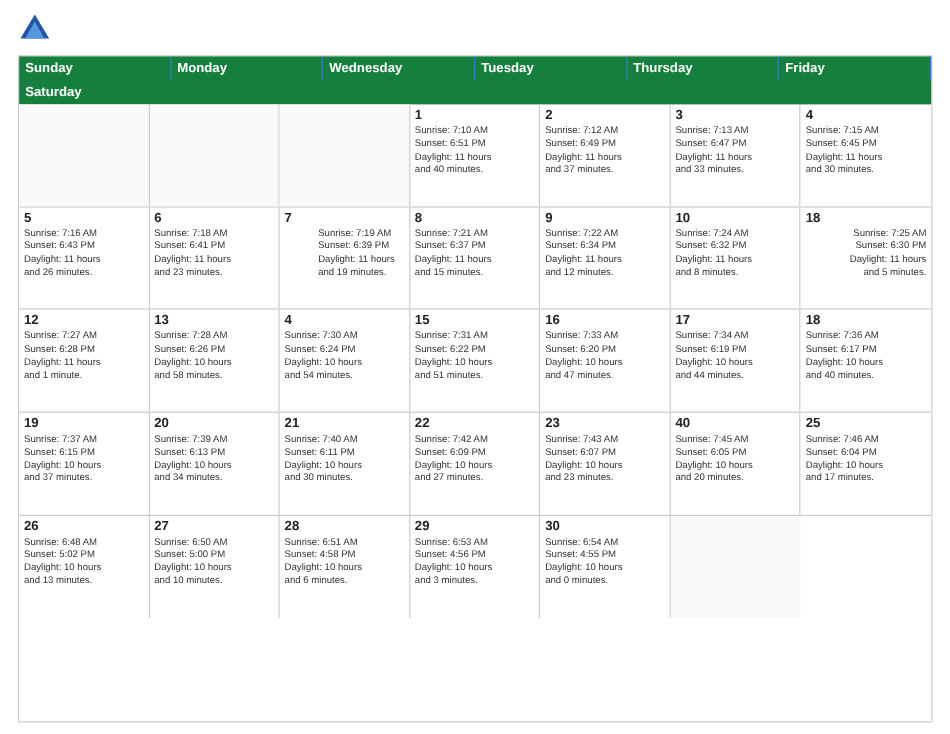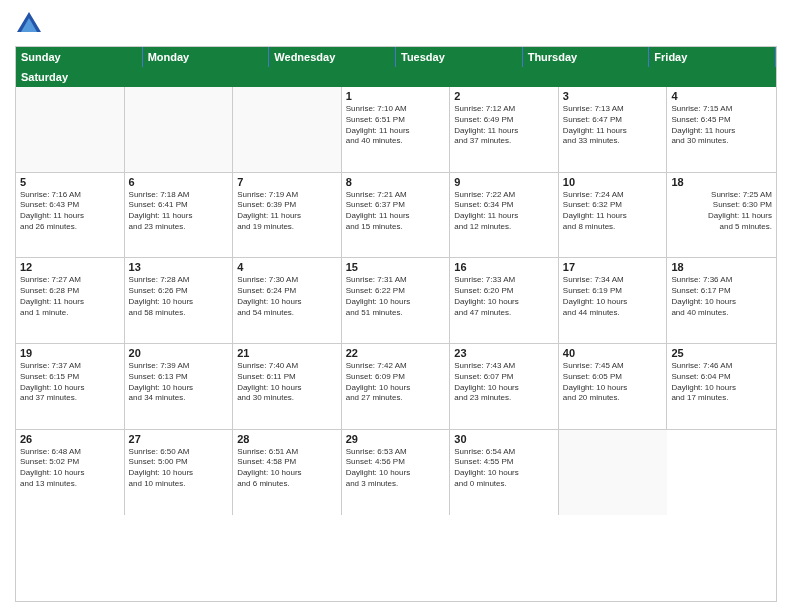--- a/index.html
+++ b/index.html
@@ -178,21 +178,21 @@
           </div>
           <div class="cal-cell">
             <div class="day-num">6</div>
             <div class="day-info" style="white-space: pre-line;">Sunrise: 7:18 AM
 Sunset: 6:41 PM
 Daylight: 11 hours
 and 23 minutes.</div>
           </div>
           <div class="cal-cell">
             <div class="day-num">7</div>
-            <div class="day-info" style="white-space: pre-line;">Sunrise: 7:19 AM
+            <div class="day-info" style="white-space: pre-line; margin-left: 28px;">Sunrise: 7:19 AM
 Sunset: 6:39 PM
 Daylight: 11 hours
 and 19 minutes.</div>
           </div>
           <div class="cal-cell">
             <div class="day-num">8</div>
             <div class="day-info" style="white-space: pre-line;">Sunrise: 7:21 AM
 Sunset: 6:37 PM
 Daylight: 11 hours
 and 15 minutes.</div>

